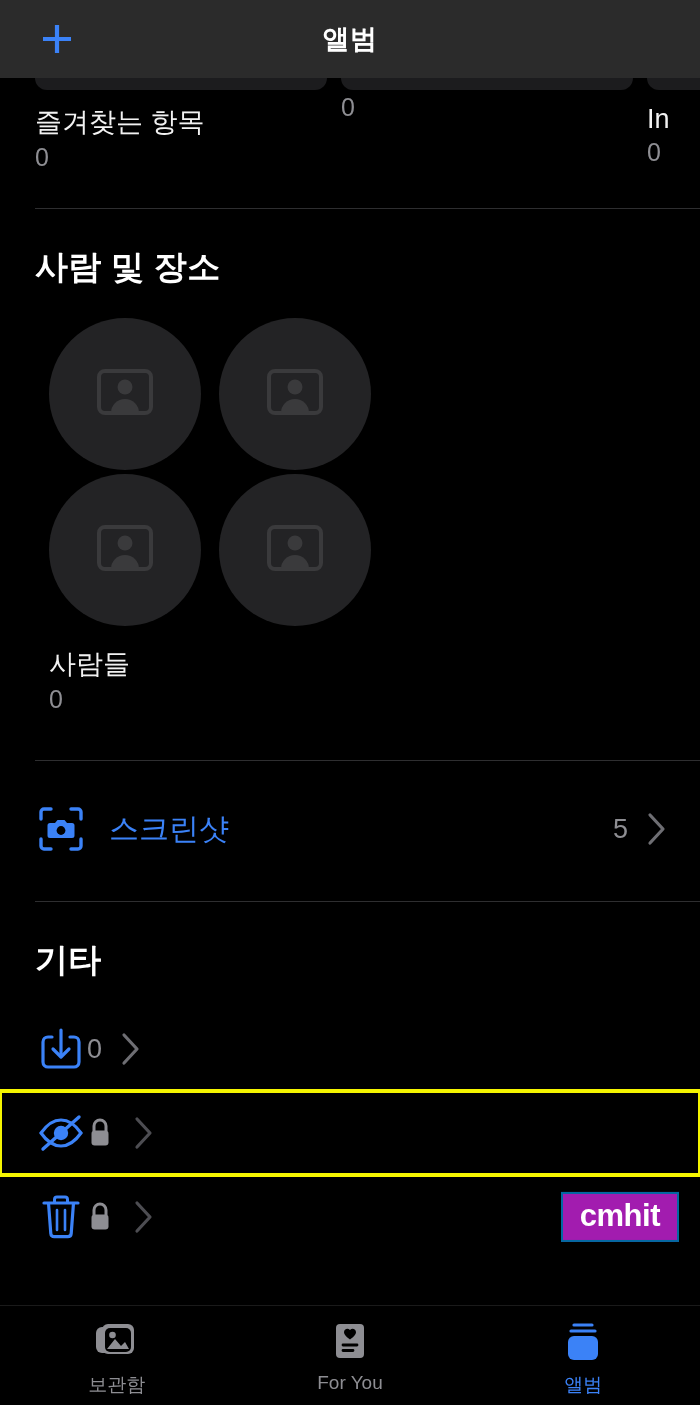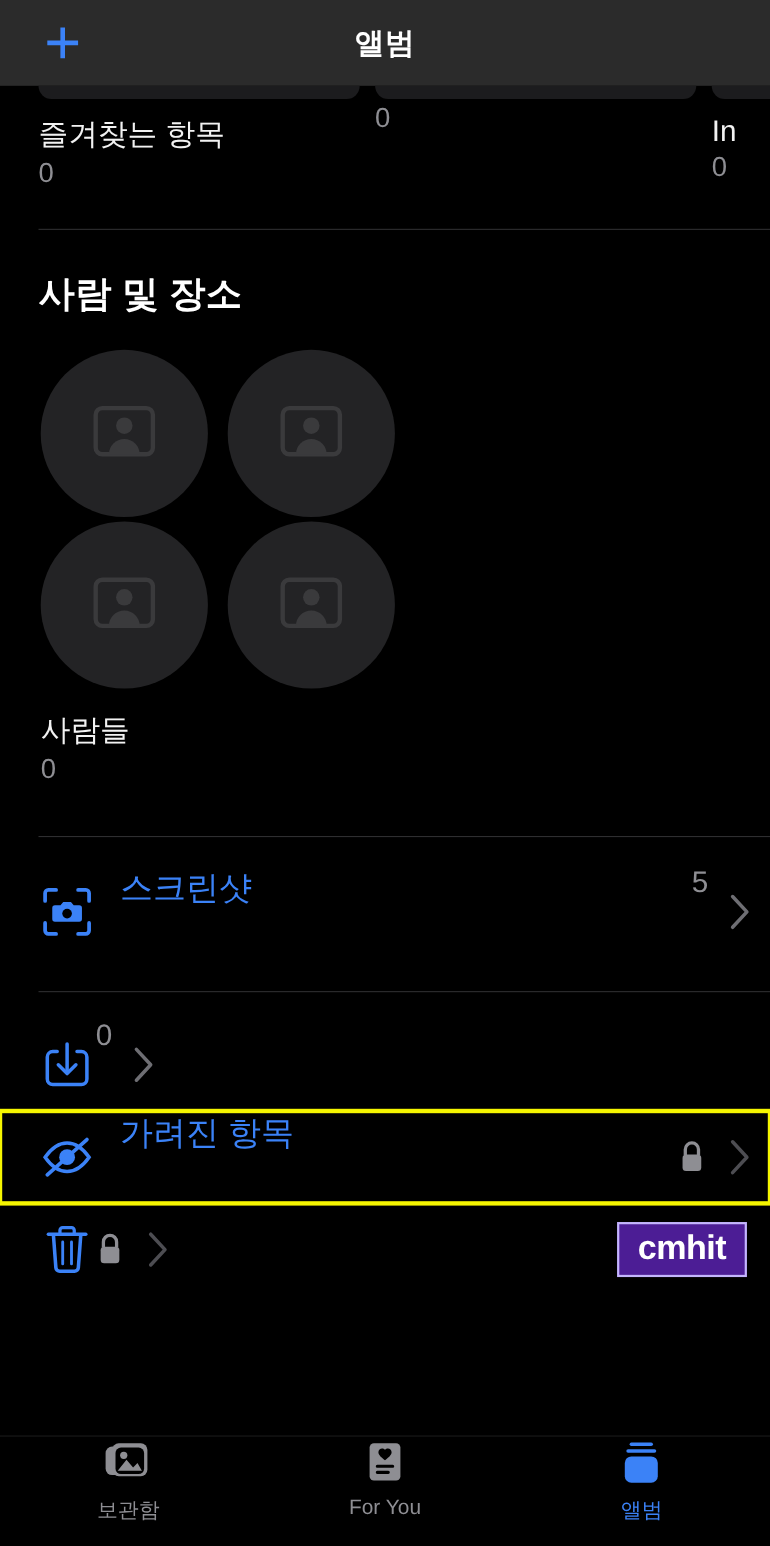--- a/index.html
+++ b/index.html
@@ -48,63 +48,63 @@
   
   .separator { height:1px; background:#2e2e30; margin-left:35px; }
 
   
   .section-title {
     color:#fff; font-size:33px; font-weight:700;
     padding:36px 0 0 35px; letter-spacing:0.3px;
   }
 
   
-  .people-wrap { padding-left:37px; padding-top:28px; }
+  .people-wrap { padding-left:49px; padding-top:28px; }
   .people-grid { display:grid; grid-template-columns:156px 156px; gap:0 14px; width:326px; }
   .avatar {
     width:152px; height:152px; border-radius:50%;
     background:#232325; display:flex; align-items:center; justify-content:center;
   }
   .avatar:nth-child(3), .avatar:nth-child(4) { margin-top:4px; }
   .people-label { color:#f2f2f2; font-size:27px; margin-top:20px; }
   .people-count { color:#8e8e93; font-size:25px; margin-top:3px; }
   .people-spacer { height:46px; }
 
   
   .list-row {
-    position:relative; display:flex; 
-    height:84px; padding-left:35px; padding-right:16px;
+    position:relative; display:flex; align-items:center;
+    height:84px; padding-left:35px; padding-right:32px;
   }
   .row-icon {
     width:52px; flex:0 0 52px; display:flex; align-items:center; justify-content:center;
   }
   .row-label {
     color:#3b82f7; font-size:30px; margin-left:22px; flex:1 1 auto; white-space:nowrap;
   }
   .row-count { color:#8e8e93; font-size:27px; margin-right:18px; }
   .row-lock { margin-right:20px; display:flex; align-items:center; }
   .row-chevron { display:flex; align-items:center; }
 
   .row-highlight {
     outline:4px solid #f5f500; outline-offset:-2px;
   }
 
   
   .cmhit-badge {
     position:absolute; right:21px; top:50%; transform:translateY(-50%);
-    background:#4c1d95; border:2px solid #c4b5fd;
+    background:#a21caf; border:2px solid #0369a1;
     padding:5px 17px 7px 17px;
     color:#fff; font-size:31px; font-weight:700;
     letter-spacing:-0.5px; z-index:5; line-height:1.1;
   }
 
   
   .tabbar {
     position:absolute; bottom:0; left:0; width:700px; height:100px;
-    background:#000; display:flex; align-items:flex-start; padding-top:2px;
+    background:#000; display:flex; align-items:flex-start; padding-top:14px;
     border-top:1px solid #1a1a1a;
   }
   .tab { flex:1 1 0; display:flex; flex-direction:column; align-items:center; gap:8px; cursor:pointer; }
   .tab-label { font-size:19px; color:#8e8e93; }
   .tab.active .tab-label { color:#3b82f7; }
   .tab-icon { height:44px; display:flex; align-items:center; justify-content:center; }
 </style>
 </head>
 <body>
 
@@ -214,20 +214,21 @@
       <div class="row-chevron">
         <svg width="22" height="36" viewBox="0 0 22 36">
           <path d="M4 4 L17 18 L4 32" fill="none" stroke="#6e6e73" stroke-width="3.2" stroke-linecap="round" stroke-linejoin="round"></path>
         </svg>
       </div>
     </div>
 
     <div style="height:30px"></div>
     <div class="separator"></div>
 
+    <div class="section-title">기타</div>
 
     <div style="height:24px"></div>
 
     <div class="list-row">
       <div class="row-icon">
         <svg width="44" height="46" viewBox="0 0 44 46">
           <path d="M13 11 H9 a5 5 0 0 0 -5 5 v20 a5 5 0 0 0 5 5 h26 a5 5 0 0 0 5 -5 v-20 a5 5 0 0 0 -5 -5 h-4" fill="none" stroke="#3b82f7" stroke-width="3.2" stroke-linecap="round"></path>
           <path d="M22 4 V30" fill="none" stroke="#3b82f7" stroke-width="3.2" stroke-linecap="round"></path>
           <path d="M14 23 L22 31 L30 23" fill="none" stroke="#3b82f7" stroke-width="3.2" stroke-linecap="round" stroke-linejoin="round"></path>
         </svg>
@@ -241,21 +242,20 @@
     </div>
 
     <div class="list-row row-highlight">
       <div class="row-icon">
         <svg width="48" height="42" viewBox="0 0 48 42">
           <path d="M4 21 C11 11 17.5 8 24 8 C30.5 8 37 11 44 21 C37 31 30.5 34 24 34 C17.5 34 11 31 4 21 Z" fill="none" stroke="#3b82f7" stroke-width="3.2"></path>
           <circle cx="24" cy="21" r="7.2" fill="#3b82f7"></circle>
           <path d="M6 37 L42 5" stroke="#3b82f7" stroke-width="3.4" stroke-linecap="round"></path>
         </svg>
       </div>
-      <div class="row-label">가려진 항목</div>
       <div class="row-lock">
         <svg width="26" height="34" viewBox="0 0 26 34">
           <path d="M7 15 V10 a6 6 0 0 1 12 0 v5" fill="none" stroke="#8e8e93" stroke-width="3"></path>
           <rect x="4.5" y="14.5" width="17" height="15" rx="3.2" fill="#8e8e93"></rect>
         </svg>
       </div>
       <div class="row-chevron">
         <svg width="22" height="36" viewBox="0 0 22 36">
           <path d="M4 4 L17 18 L4 32" fill="none" stroke="#4d4d52" stroke-width="3.2" stroke-linecap="round" stroke-linejoin="round"></path>
         </svg>

